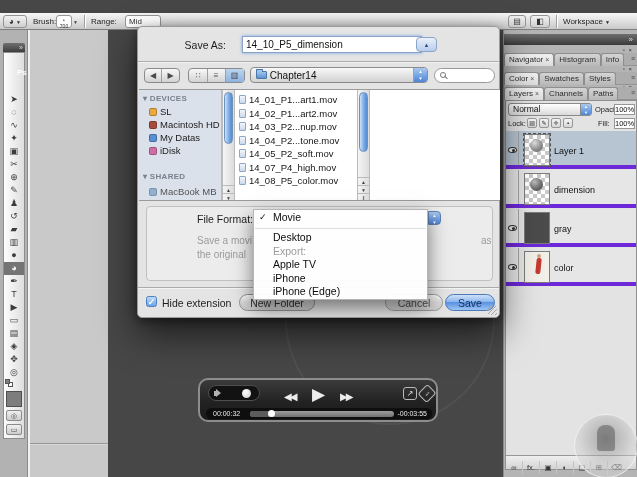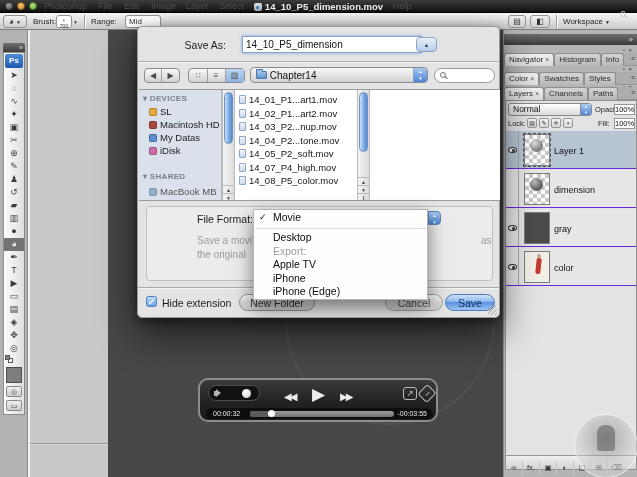--- a/index.html
+++ b/index.html
@@ -18,21 +18,21 @@
 .loupe.dk{border-color:#777}.loupe.dk::after{background:#777}
 
 .optionsbar{left:0;top:13px;width:637px;height:17px;background:linear-gradient(#f7f7f7,#c9c9c9);border-bottom:1px solid #7e7e7e;z-index:8}
 .ob-lbl{font-size:8px;color:#222;top:4px}
 .ob-well{height:13px;top:2px;border:1px solid #949494;border-radius:3px;background:linear-gradient(#f2f2f2,#cfcfcf);text-align:center;font-size:8px;color:#333;line-height:12px}
 .ob-div{width:1px;height:13px;top:2px;background:#9d9d9d;box-shadow:1px 0 0 #fff}
 
 .toolpal{left:0;top:30px;width:28px;height:447px;background:#b2b2b2;border-right:1px solid #8b8b8b;z-index:8}
 .tp-head{left:3px;top:13px;width:22px;height:9px;background:linear-gradient(#707070,#3e3e3e);border-radius:2px 2px 0 0;color:#ddd;font-size:7px;text-align:right;line-height:9px;padding-right:2px}
 .tpcol{left:3px;top:22px;width:22px;background:linear-gradient(90deg,#fdfdfd,#dedede);border:1px solid #8d8d8d}
-.pslogo{height:14px;margin:1px;background:linear-gradient(#4d8bd6,#1f5bb0);color:#fff;font-size:8px;font-weight:bold;text-align:center;line-height:14px;border-radius:2px}
+.pslogo{height:14px;margin:13px;background:linear-gradient(#4d8bd6,#1f5bb0);color:#fff;font-size:8px;font-weight:bold;text-align:center;line-height:14px;border-radius:2px}
 .tool{height:13px;line-height:13px;text-align:center;font-size:9px;color:#3c3c3c}
 .tool.sel{background:#747474;color:#f2f2f2}
 .swmini{position:relative;height:10px}
 .swmini i{position:absolute;width:5px;height:5px;border:1px solid #555}
 .bigswatch{width:16px;height:16px;margin:2px auto;background:#7d7d7d;border:1px solid #4f4f4f}
 .modebtn{width:16px;height:11px;margin:3px auto;border:1px solid #8a8a8a;border-radius:2px;background:linear-gradient(#f0f0f0,#cccccc);font-size:7px;text-align:center;line-height:10px;color:#444}
 
 .docarea{left:28px;top:30px;width:80px;height:447px;background:#c9c9c9;border-left:2px solid #f2f2f2;z-index:2}
 .docband{left:0;right:0;top:413px;height:1px;background:#979797;box-shadow:0 1px 0 #d8d8d8}
 .ring{border-radius:50%;border:2px solid rgba(255,255,255,.05);z-index:3}
@@ -57,21 +57,21 @@
 .tab{display:inline-block;height:13px;font-size:8px;line-height:12px;padding:0 4px;background:linear-gradient(#d4d4d4,#b8b8b8);border:1px solid #8e8e8e;border-bottom:none;border-radius:3px 3px 0 0;color:#2e2e2e;vertical-align:top}
 .tab.active{background:linear-gradient(#f0f0f0,#dcdcdc)}
 .tclose{font-size:7px;color:#555;margin-left:2px}
 .tmenu{font-size:7px;color:#444;float:right;margin:2px 3px 0 0}
 .lpbody{left:1px;top:70px;width:132px;height:370px;background:#e3e3e3;border:1px solid #909090}
 .blendpop{left:2px;top:2px;width:84px;height:13px;background:linear-gradient(#fff,#dadada);border:1px solid #8a8a8a;border-radius:3px;font-size:8.5px;line-height:11px;padding-left:4px;color:#111}
 .bstep{position:absolute;right:0;top:0;bottom:0;width:11px;background:linear-gradient(#a9c9f0,#4c86d8);border-left:1px solid #8a8a8a;border-radius:0 2px 2px 0;color:#fff;font-size:4px;text-align:center;line-height:6px}
 .plbl{font-size:7.5px;color:#222}
 .pval{height:11px;border:1px solid #979797;background:#fff;font-size:7.5px;text-align:right;line-height:10px;color:#111}
 .lockbtn{width:10px;height:10px;border:1px solid #979797;border-radius:2px;background:linear-gradient(#f4f4f4,#d6d6d6);font-size:6px;text-align:center;line-height:9px;color:#333;top:17px}
-.lrow{left:0;width:130px;height:38px;border-bottom:1px solid #6d28d9;background:#e6e6e6}
+.lrow{left:0;width:130px;height:38px;border-bottom:4px solid #6d28d9;background:#e6e6e6}
 .lrow.sel{background:#b7c5d3}
 .eyecell{position:absolute;left:0;top:0;bottom:0;width:13px;border-right:1px solid #a5a5a5}
 .eye{position:absolute;left:2px;top:16px;width:9px;height:6px;border:1px solid #2e2e2e;border-radius:50%;background:#eee}
 .eye::after{content:"";position:absolute;left:2.5px;top:0.5px;width:3px;height:3px;border-radius:50%;background:#2e2e2e}
 .thumb{position:absolute;left:18px;top:3px;width:26px;height:32px;border:1px solid #7c7c7c;background:#fff}
 .checker{background-image:linear-gradient(45deg,#c9c9c9 25%,transparent 25%,transparent 75%,#c9c9c9 75%),linear-gradient(45deg,#c9c9c9 25%,#fff 25%,#fff 75%,#c9c9c9 75%);background-size:8px 8px;background-position:0 0,4px 4px}
 .sphere::after{content:"";position:absolute;left:5px;top:4px;width:13px;height:13px;border-radius:50%;background:radial-gradient(circle at 35% 30%,#e0e0e0,#909090 55%,#5a5a5a)}
 .sphere.dark::after{background:radial-gradient(circle at 35% 30%,#bdbdbd,#6e6e6e 55%,#3a3a3a)}
 .photothumb{background:#f2efe9}
 .photothumb::after{content:"";position:absolute;left:11px;top:6px;width:5px;height:16px;background:#c33a2e;border-radius:2px;transform:rotate(6deg)}
@@ -120,34 +120,20 @@
 .fexport{color:#9c9c9c}
 .stepfrag{left:428px;top:211px;width:13px;height:14px;background:linear-gradient(#a9c9f0,#4c86d8);border:1px solid #5f7fae;border-radius:0 4px 4px 0;color:#fff;font-size:4.5px;text-align:center;line-height:7px;z-index:55}
 </style>
 </head>
 <body>
 
 <div id="screen">
 
   <div class="r ring" style="left:285px;top:215px;width:210px;height:210px"></div>
 
-  <div class="r menubar">
-    <div class="r light" style="left:5px;background:radial-gradient(circle at 35% 30%,#9a9a9a,#5f5f5f)"></div>
-    <div class="r light" style="left:17px;background:radial-gradient(circle at 35% 30%,#f6c36a,#d98f2b)"></div>
-    <div class="r light" style="left:29px;background:radial-gradient(circle at 35% 30%,#b3e37f,#6cb33a)"></div>
-    <span class="r mitem9" style="left:44px">Photoshop</span>
-    <span class="r mitem9" style="left:98px">File</span>
-    <span class="r mitem9" style="left:124px">Edit</span>
-    <span class="r mitem9" style="left:151px">Image</span>
-    <span class="r mitem9" style="left:186px">Layer</span>
-    <span class="r mitem9" style="left:219px">Select</span>
-    <div class="r mbtitle"><span class="docico"></span><span>14_10_P5_dimension.mov</span></div>
-    <span class="r mitem9" style="left:393px">Help</span>
-    <span class="r loupe" style="left:620px;top:3px"></span>
-  </div>
 
   <div class="r optionsbar">
     <div class="r ob-well" style="left:3px;width:24px"><span>◕</span> <span style="font-size:5px">▼</span></div>
     <span class="r ob-lbl" style="left:33px">Brush:</span>
     <div class="r ob-well" style="left:56px;width:16px;background:#fff;line-height:6px;font-size:5px;padding-top:1px">•<br><span>700</span></div>
     <span class="r" style="left:73px;top:6px;font-size:5px;color:#444">▼</span>
     <div class="r ob-div" style="left:84px"></div>
     <span class="r ob-lbl" style="left:91px">Range:</span>
     <div class="r ob-well" style="left:125px;width:36px;background:#fff;text-align:left;padding-left:3px">Mid</div>
     <div class="r ob-well" style="left:508px;width:18px">▤</div>

